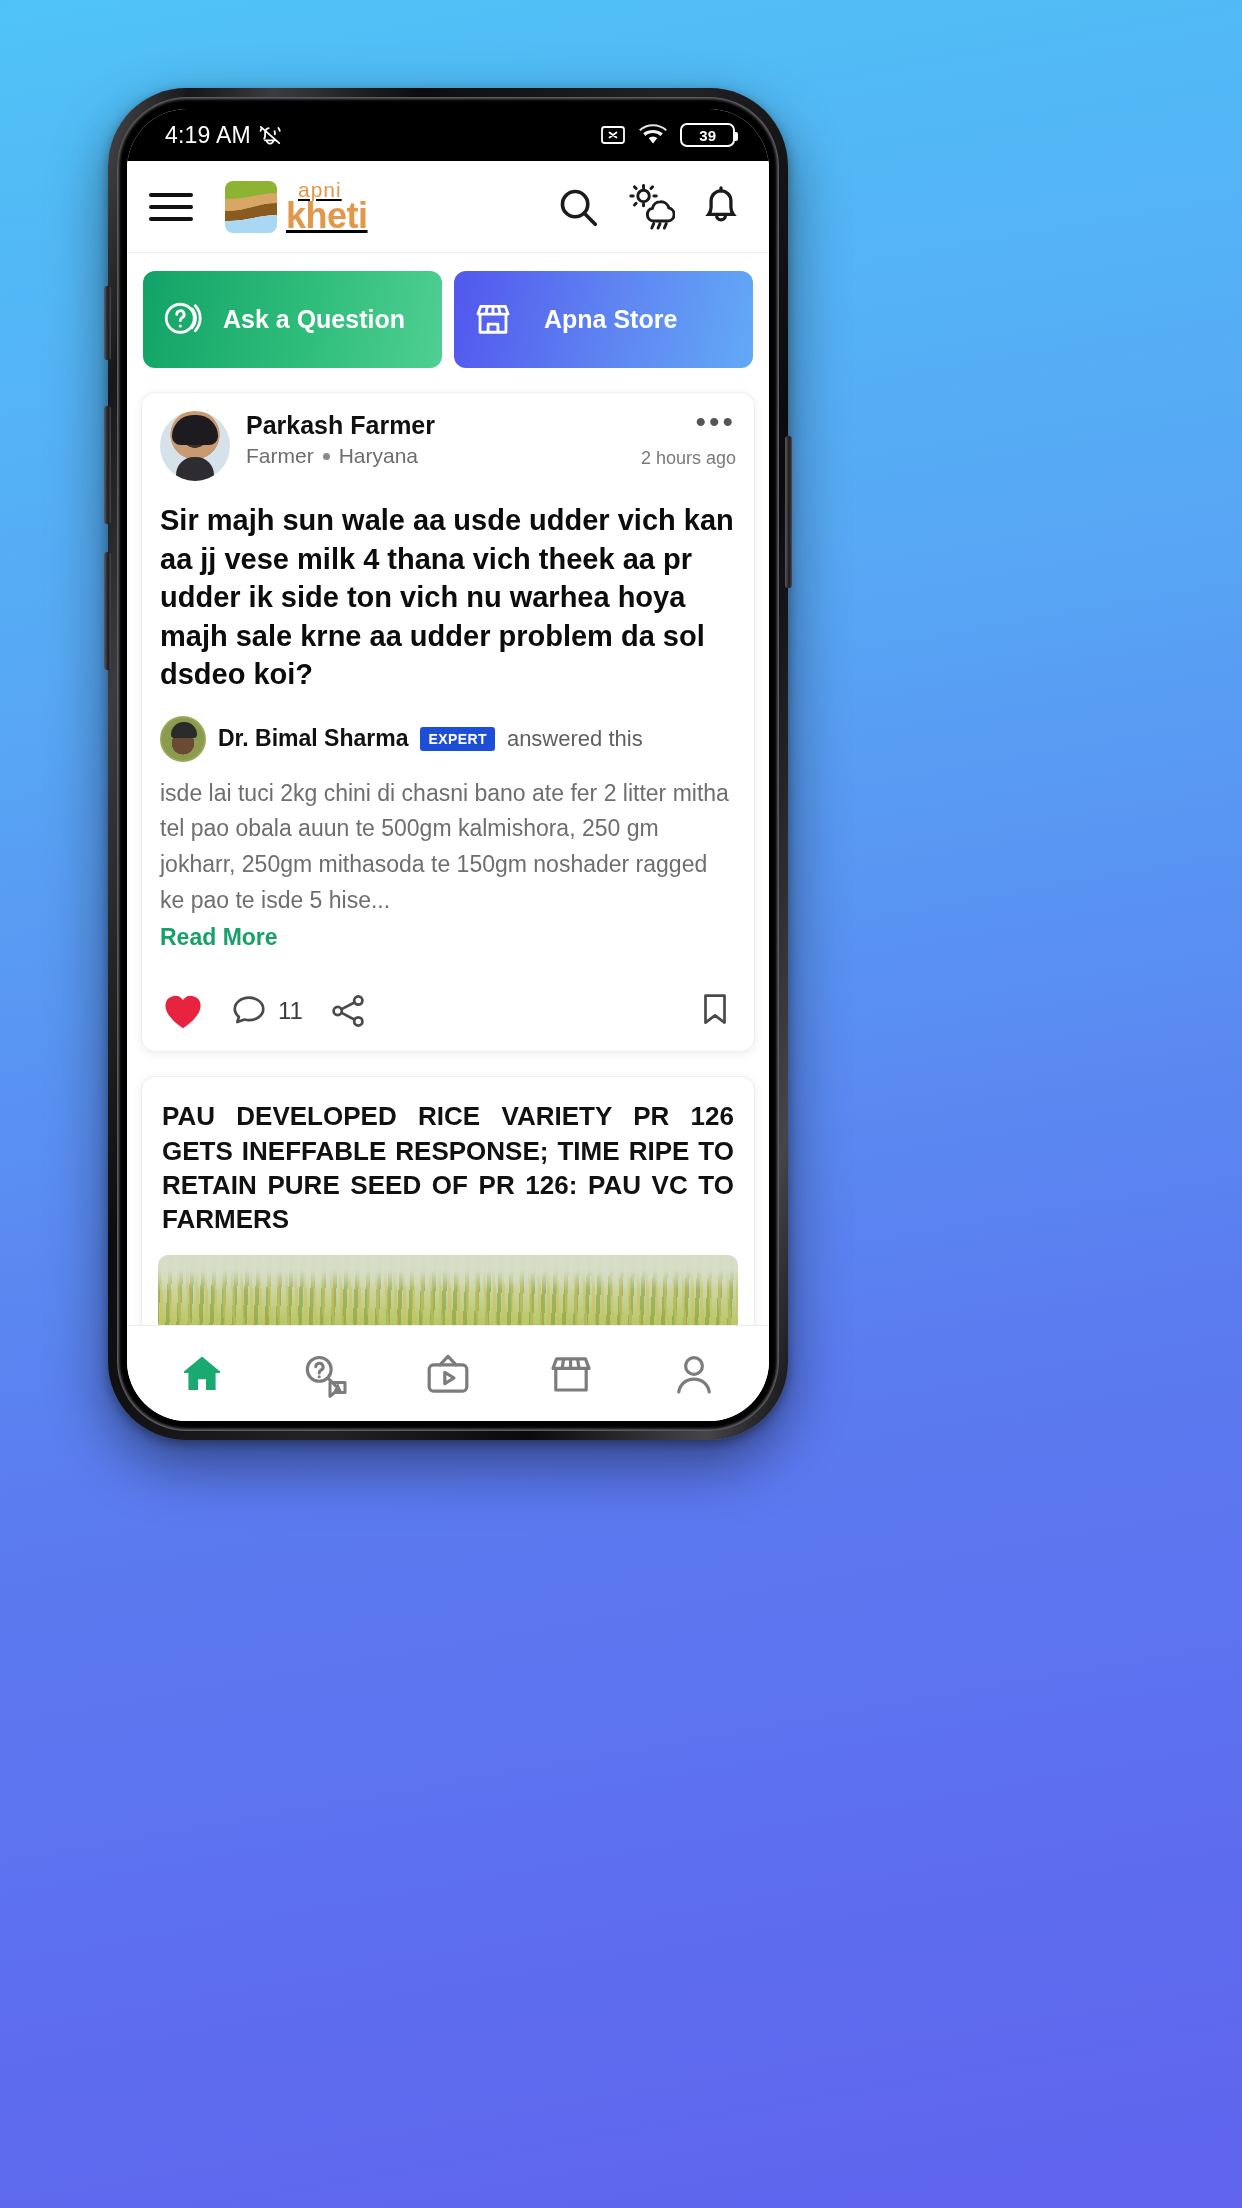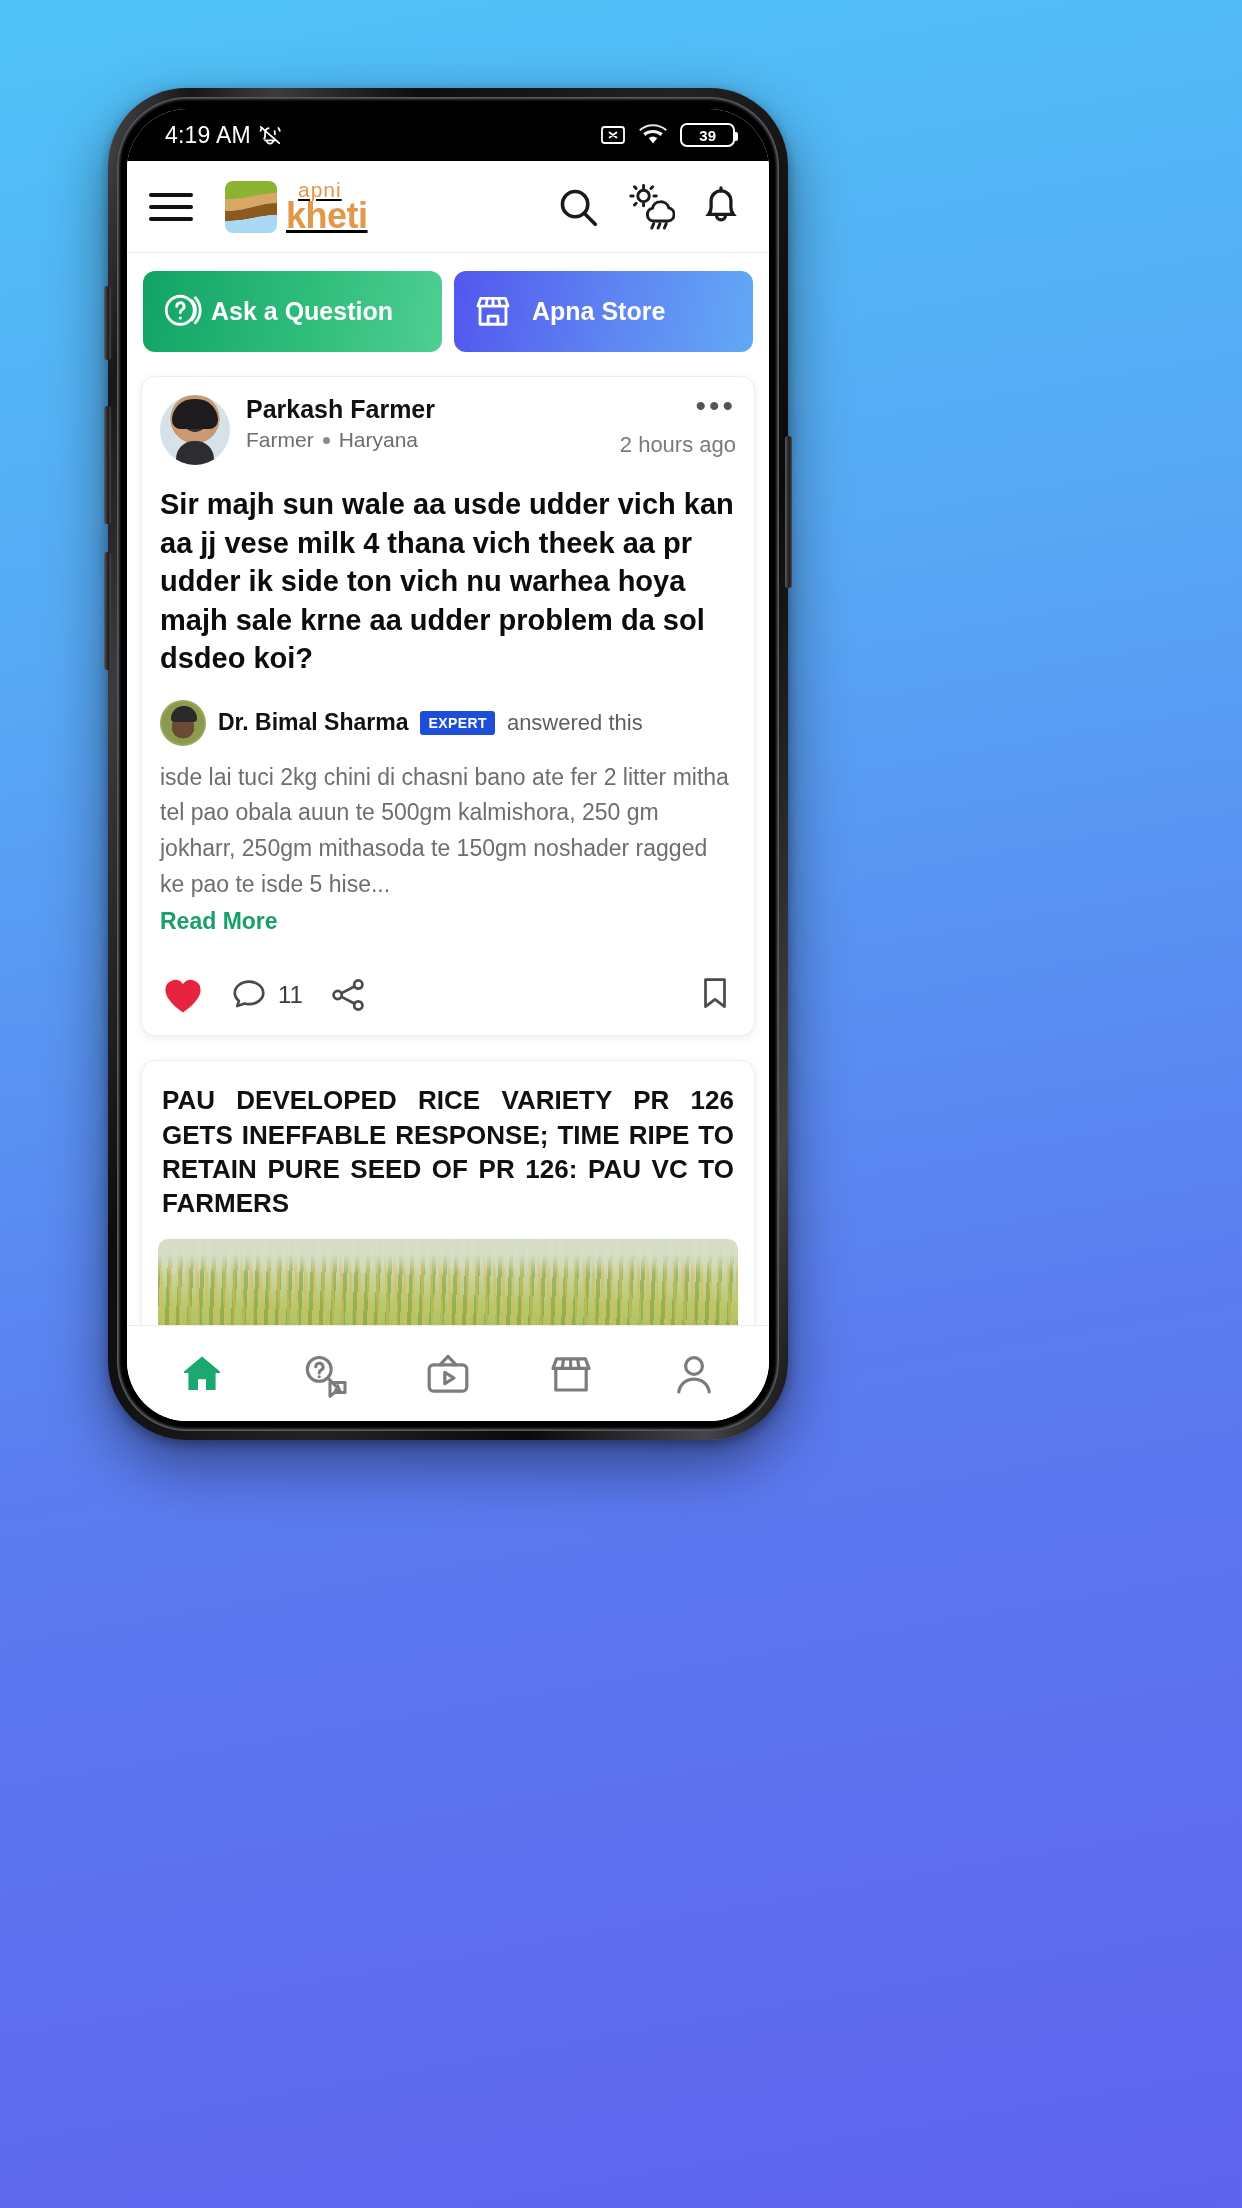--- a/index.html
+++ b/index.html
@@ -90,22 +90,22 @@
   #logo-kheti { font-size: 36px; color: #e2974a; font-weight: 600; letter-spacing: -.5px; }
   #appbar-icons { margin-left: auto; display: flex; align-items: center; gap: 24px; }
   .hdr-ico { cursor: pointer; display: block; }
 
   
   #body { flex: 1 1 auto; background: #fff; overflow: hidden; position: relative; }
 
   
   #actions { display: flex; gap: 12px; padding: 18px 16px 0 16px; }
   .act-btn {
-    flex: 1 1 0; height: 81px; border-radius: 12px;
-    display: flex; align-items: center; gap: 4px; padding: 0 18px;
+    flex: 1 1 0; height: 97px; border-radius: 12px;
+    display: flex; align-items: center; gap: 16px; padding: 0 18px;
     color: #fff; cursor: pointer;
   }
   #act-ask { background: linear-gradient(100deg,#11a366 0%,#2fbd7b 55%,#4fcf93 100%); }
   #act-store { background: linear-gradient(100deg,#5257ee 0%,#5f86f2 55%,#62a9f6 100%); }
   .act-label { font-size: 25px; font-weight: 600; }
   #act-ask .act-label { margin-left: 4px; }
   #act-store .act-label { margin-left: 14px; }
 
   
   #chips { display: flex; gap: 18px; padding: 26px 0 0 16px; }
@@ -137,21 +137,21 @@
   #avatar::after {
     content:""; position:absolute; left:16px; top:46px; width:38px; height:34px;
     background:#2e2c33; border-radius: 18px 18px 0 0;
   }
   #post-meta { flex: 1 1 auto; min-width: 0; }
   #author-name { font-size: 25px; font-weight: bold; color: #111; }
   #author-sub { font-size: 21px; color: #6d6d6d; margin-top: 4px; display: flex; align-items: center; gap: 9px; }
   #author-sub .dot { width: 7px; height: 7px; border-radius: 50%; background: #8a8a8a; display: inline-block; }
   #post-right { text-align: right; flex: 0 0 auto; }
   #more-dots { color: #555; font-size: 30px; letter-spacing: 3px; line-height: .7; cursor: pointer; }
-  #post-time { font-size: 22px; color: #7a7a7a; margin-top: 16px; white-space: nowrap; }
+  #post-time { font-size: 18px; color: #7a7a7a; margin-top: 16px; white-space: nowrap; }
 
   #question {
     font-size: 29px; font-weight: bold; color: #0c0c0c;
     line-height: 1.33; margin-top: 20px;
   }
 
   #answer-head { display: flex; align-items: center; gap: 12px; margin-top: 22px; }
   #exp-avatar {
     width: 46px; height: 46px; border-radius: 50%;
     background: radial-gradient(circle at 50% 60%, #6b4a33 0 34%, #8a9a4e 35% 100%);

